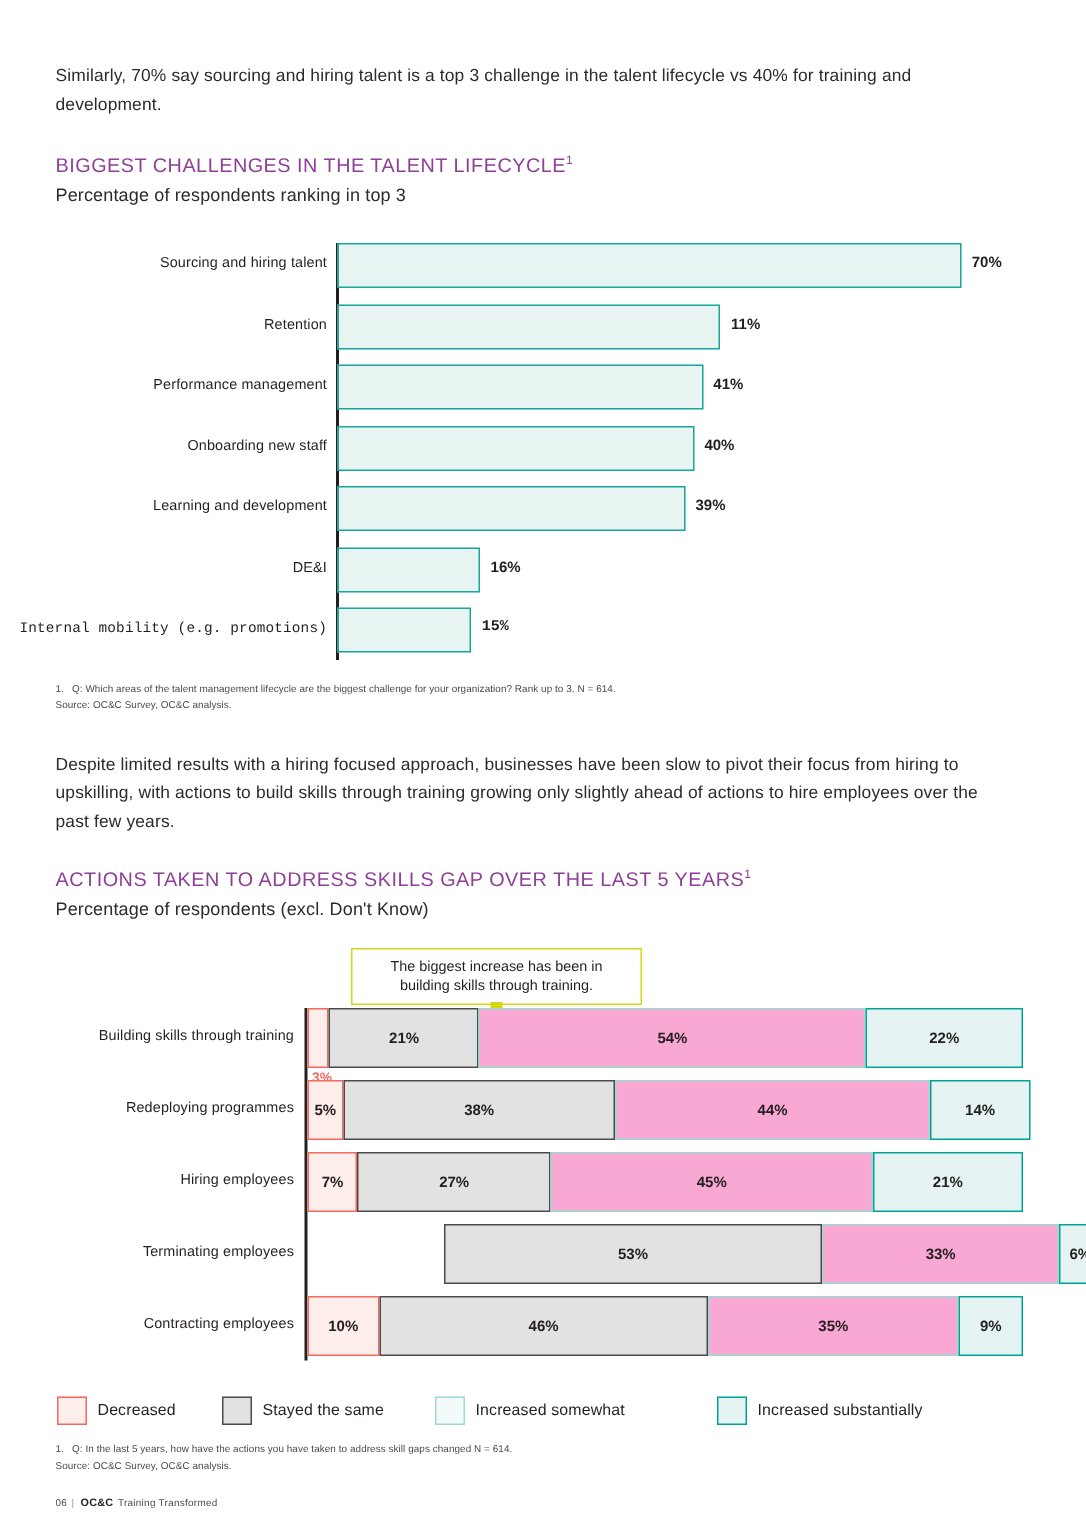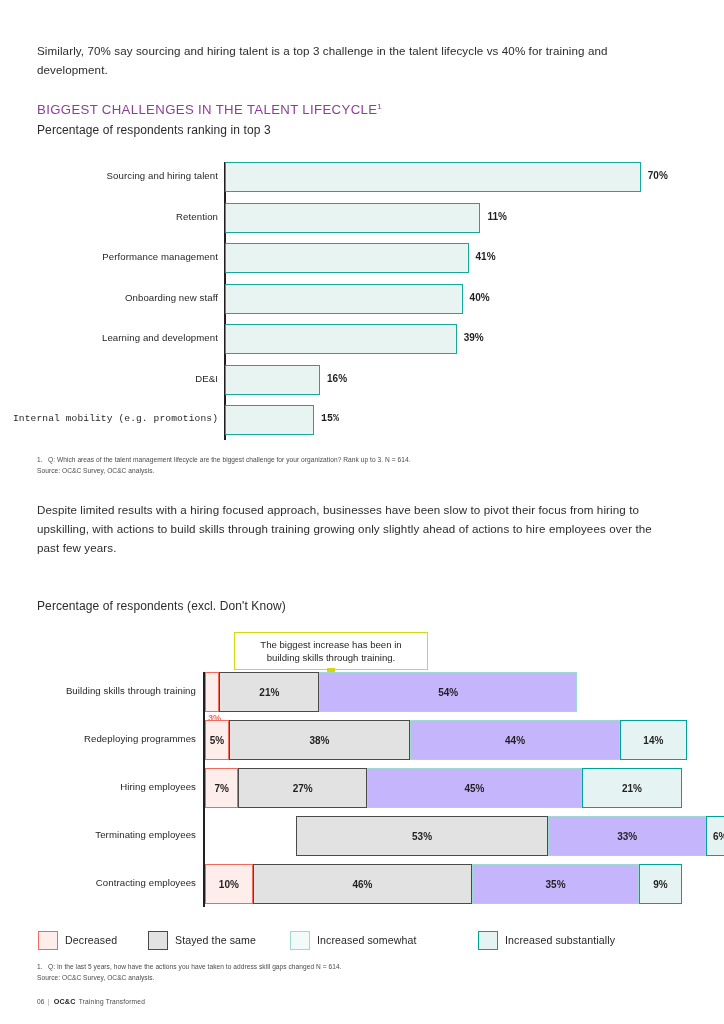--- a/index.html
+++ b/index.html
@@ -191,21 +191,21 @@
     align-items: center;
     justify-content: center;
     font-size: 10px;
     font-weight: bold;
     color: #231f20;
     overflow: visible;
     white-space: nowrap;
   }
   .seg-decreased      { background: #fdeeeb; border: 1.3px solid #f1695a; }
   .seg-same           { background: #e2e2e2; border: 1.3px solid #4a4a4a; }
-  .seg-somewhat       { background: #c4b5fd; border: 1.1px solid #9fd9d3; }
+  .seg-somewhat       { background: #f9a8d4; border: 1.1px solid #9fd9d3; }
   .seg-substantially  { background: #e5f4f2; border: 1.4px solid #00a496; }
 
   #chart2 .outside-label {
     position: absolute;
     font-size: 9.2px;
     font-weight: bold;
     color: #f1695a;
   }
 
   
@@ -324,20 +324,21 @@
       </div>
   </div>
 
   <div class="footnote" id="footnote-1">
     <span class="fn-num">1.</span><span>Q: Which areas of the talent management lifecycle are the biggest challenge for your organization? Rank up to 3. N = 614.</span><br>
     <span>Source: OC&amp;C Survey, OC&amp;C analysis.</span>
   </div>
 
   <div class="body-para" id="mid-para">Despite limited results with a hiring focused approach, businesses have been slow to pivot their focus from hiring to upskilling, with actions to build skills through training growing only slightly ahead of actions to hire employees over the past few years.</div>
 
+  <div class="section-heading" id="heading-2"><span>ACTIONS TAKEN TO ADDRESS SKILLS GAP OVER THE LAST 5 YEARS</span><sup>1</sup></div>
   <div class="section-sub" id="subtitle-2">Percentage of respondents (excl. Don't Know)</div>
 
   <div id="callout">
     <div>
       <span>The biggest increase has been in</span><br>
       <span>building skills through training.</span>
     </div>
   </div>
   <div id="callout-stem"></div>
   <div id="callout-head"></div>
@@ -345,20 +346,21 @@
   <div id="chart2">
     <div class="axis-line"></div>
     <div id="chart2-rows">
         <div class="c2-row" style="top: 4px;">
           <div class="c2-label">Building skills through training</div>
           <div class="c2-track">
             <div class="seg seg-decreased" style="left: 0px; width: 14.31px;"></div>
             <div class="outside-label" style="left: 3px; top: 41px;">3%</div>
             <div class="seg seg-same" style="left: 14.31px; width: 100.17px;">21%</div>
             <div class="seg seg-somewhat" style="left: 114.48px; width: 257.58px;">54%</div>
+            <div class="seg seg-substantially" style="left: 372.06px; width: 104.94px;">22%</div>
           </div>
         </div>
         <div class="c2-row" style="top: 52px;">
           <div class="c2-label">Redeploying programmes</div>
           <div class="c2-track">
             <div class="seg seg-decreased" style="left: 0px; width: 23.85px;">5%</div>
             <div class="seg seg-same" style="left: 23.85px; width: 181.26px;">38%</div>
             <div class="seg seg-somewhat" style="left: 205.11px; width: 209.88px;">44%</div>
             <div class="seg seg-substantially" style="left: 414.99px; width: 66.78px;">14%</div>
           </div>

